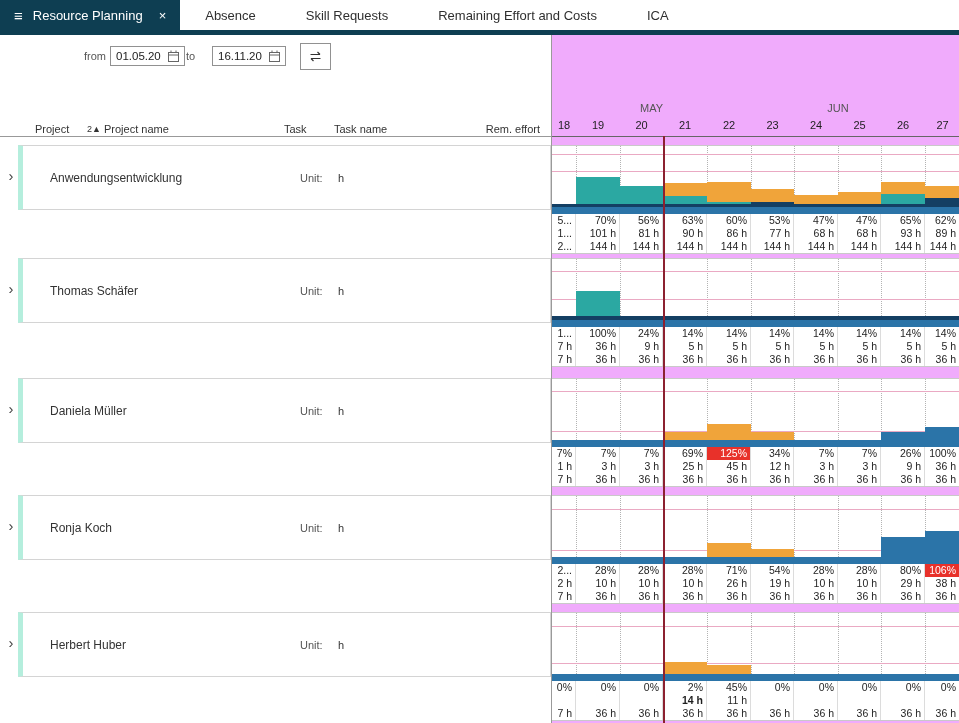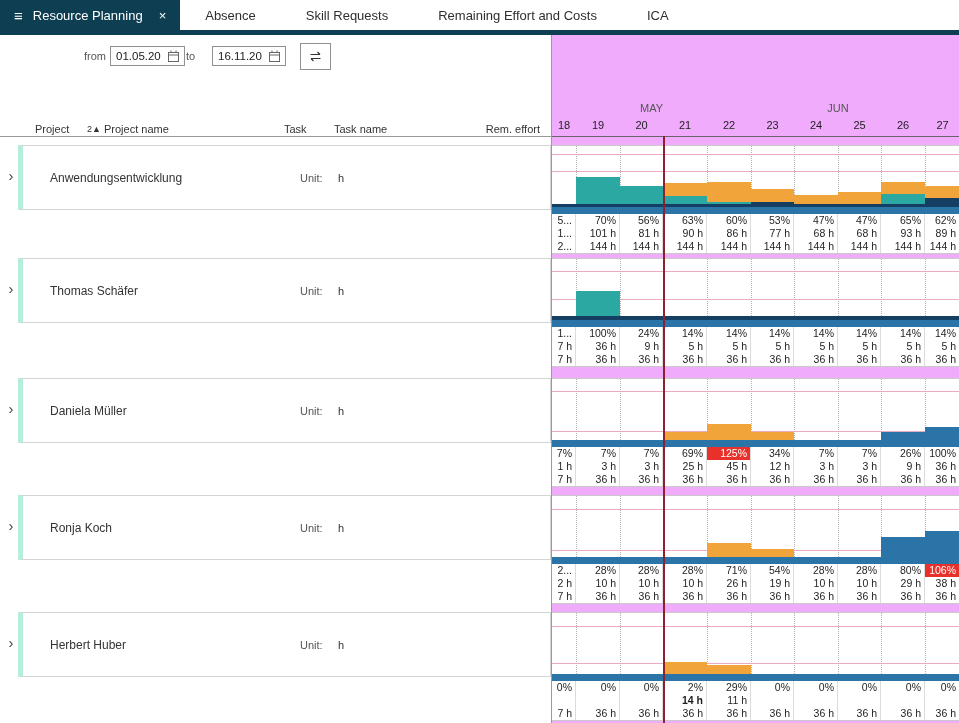--- a/index.html
+++ b/index.html
@@ -456,21 +456,21 @@
           <div class="seg" style="height: 9px; background: rgb(240, 164, 58);"></div>
         </div>
       </div>
       <div class="strip" style="top: 639px;"></div>
       <div class="grid" style="top: 646px;">
         <div class="grow">
           <div class="gcell" style="width: 24px;">0%</div>
           <div class="gcell" style="width: 44px;">0%</div>
           <div class="gcell" style="width: 43px;">0%</div>
           <div class="gcell" style="width: 44px;">2%</div>
-          <div class="gcell" style="width: 44px;">29%</div>
+          <div class="gcell" style="width: 44px;">45%</div>
           <div class="gcell" style="width: 43px;">0%</div>
           <div class="gcell" style="width: 44px;">0%</div>
           <div class="gcell" style="width: 43px;">0%</div>
           <div class="gcell" style="width: 44px;">0%</div>
           <div class="gcell" style="width: 35px;">0%</div>
         </div>
         <div class="grow">
           <div class="gcell" style="width: 24px;"></div>
           <div class="gcell" style="width: 44px;"></div>
           <div class="gcell" style="width: 43px;"></div>

